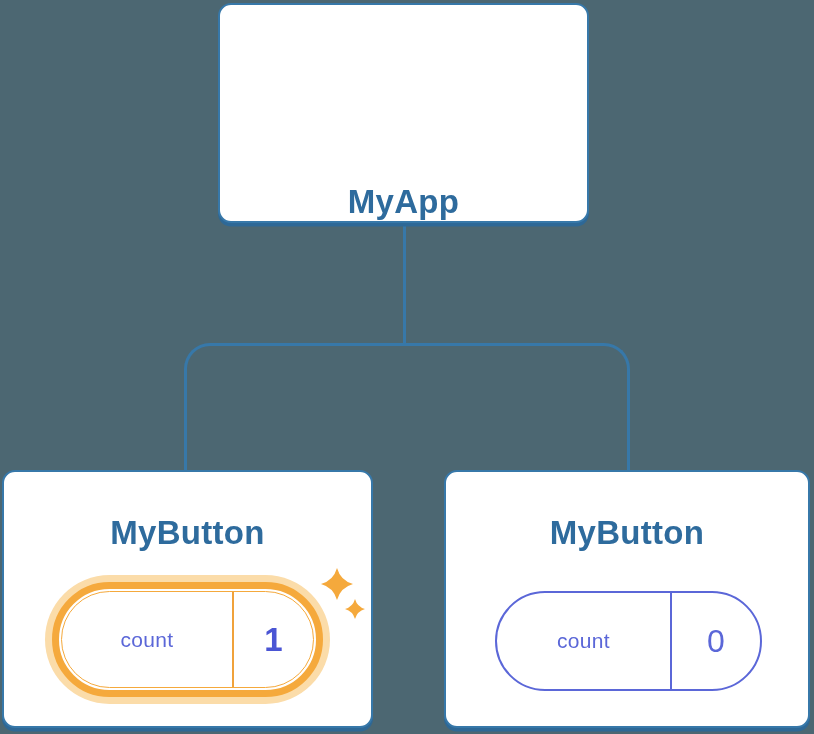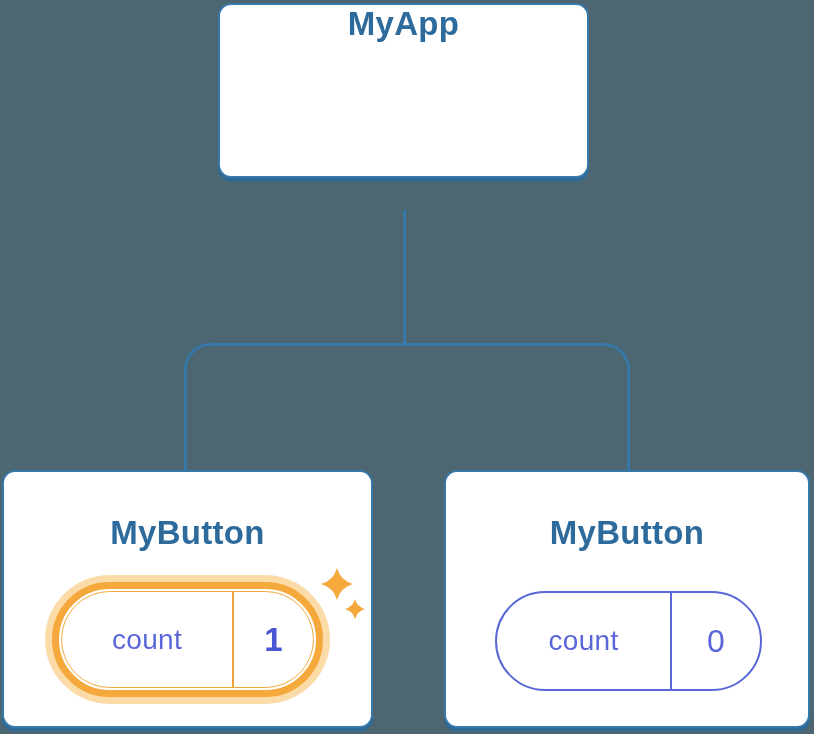--- a/index.html
+++ b/index.html
@@ -20,22 +20,22 @@
   .node-card {
     position: absolute;
     background: #FFFFFF;
     border: 2.5px solid #3778A9;
     border-radius: 13px;
     box-shadow: 0 3.5px 0 0 #2E6896;
     box-sizing: border-box;
   }
   .node-root {
     left: 218px; top: 3px;
-    width: 371px; height: 175px;
-    display: flex; align-items: flex-start; justify-content: center;
+    width: 371px; height: 220px;
+    display: flex; align-items: flex-end; justify-content: center;
   }
   .node-child-left {
     left: 2px; top: 470px;
     width: 371px; height: 258px;
   }
   .node-child-right {
     left: 444px; top: 470px;
     width: 366px; height: 258px;
   }
   .node-label {
@@ -132,21 +132,21 @@
     width: 2px;
     background: #F0A23B;
   }
   .pill-orange-inner .pill-value-cell {
     flex: 1;
     display: flex; align-items: center; justify-content: center;
   }
 
   .pill-key {
     color: #5B67D8;
-    font-size: 28px;
+    font-size: 21px;
     font-weight: 400;
     letter-spacing: 0.3px;
   }
   .pill-value {
     color: #5B67D8;
     font-size: 32px;
     font-weight: 400;
   }
   .pill-value-bold {
     color: #4A55D4;

